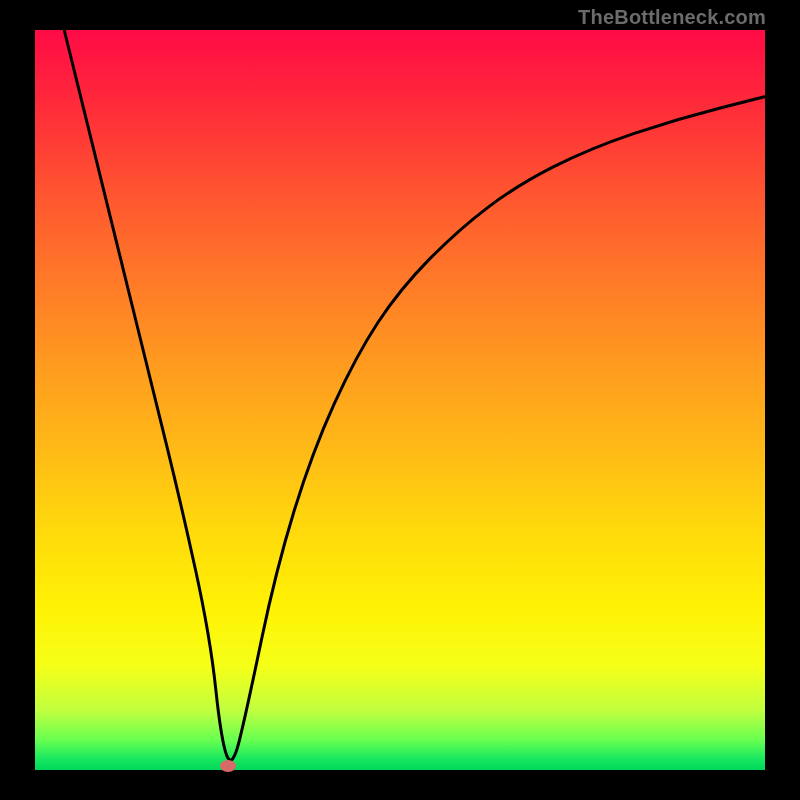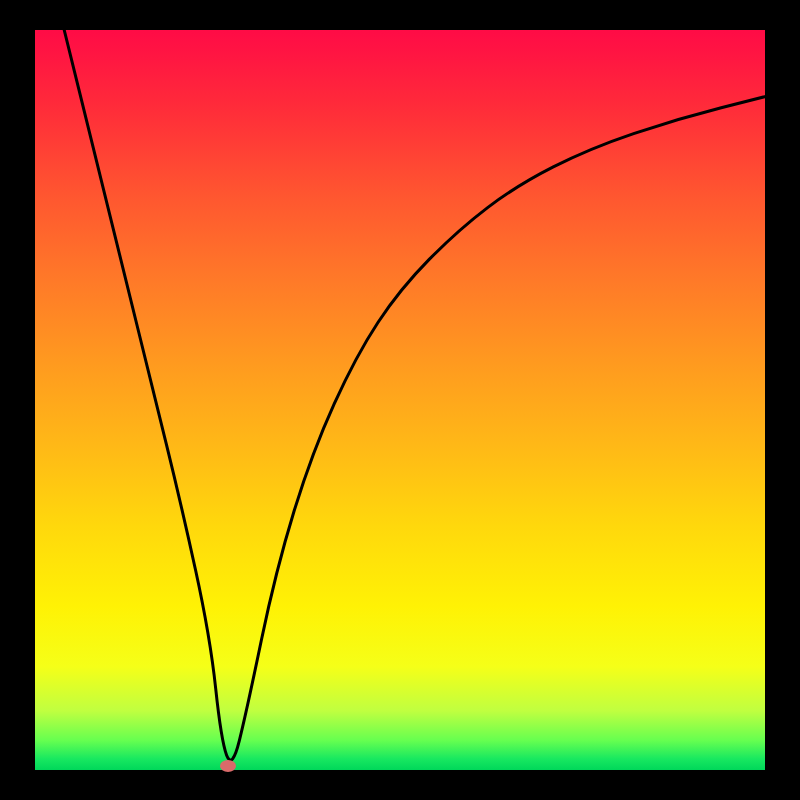--- a/index.html
+++ b/index.html
@@ -62,20 +62,21 @@
     width: 16px;
     height: 12px;
     background: #d96a6a;
     border-radius: 50%;
   }
 </style>
 </head>
 <body>
 
 <div class="container">
+  <div class="watermark">TheBottleneck.com</div>
 
   <div class="plot-area">
     <svg class="curve" viewBox="0 0 730 740" preserveAspectRatio="none">
       <path id="curve-path" fill="none" stroke="#000" stroke-width="3" stroke-linejoin="round" stroke-linecap="round" d="M 29.2 0.0 Q 29.2 0.0 43.8 59.2 Q 58.4 118.4 73.0 177.6 Q 87.6 236.8 102.2 296.0 Q 116.8 355.2 131.4 414.4 Q 146.0 473.6 160.6 540.2 Q 175.2 606.8 180.7 658.6 Q 186.2 710.4 191.6 725.2 Q 197.1 740.0 204.4 710.4 Q 211.7 680.8 226.3 610.5 Q 240.9 540.2 259.1 481.0 Q 277.4 421.8 299.3 373.7 Q 321.2 325.6 343.1 292.3 Q 365.0 259.0 394.2 229.4 Q 423.4 199.8 452.6 177.6 Q 481.8 155.4 518.3 136.9 Q 554.8 118.4 598.6 103.6 Q 642.4 88.8 686.2 77.7 T 730.0 66.6"></path>
     </svg>
     <div id="marker" class="marker-oval" style="left: 185.45px; top: 730.3px;"></div>
   </div>
 </div>
 
 </body></html>

